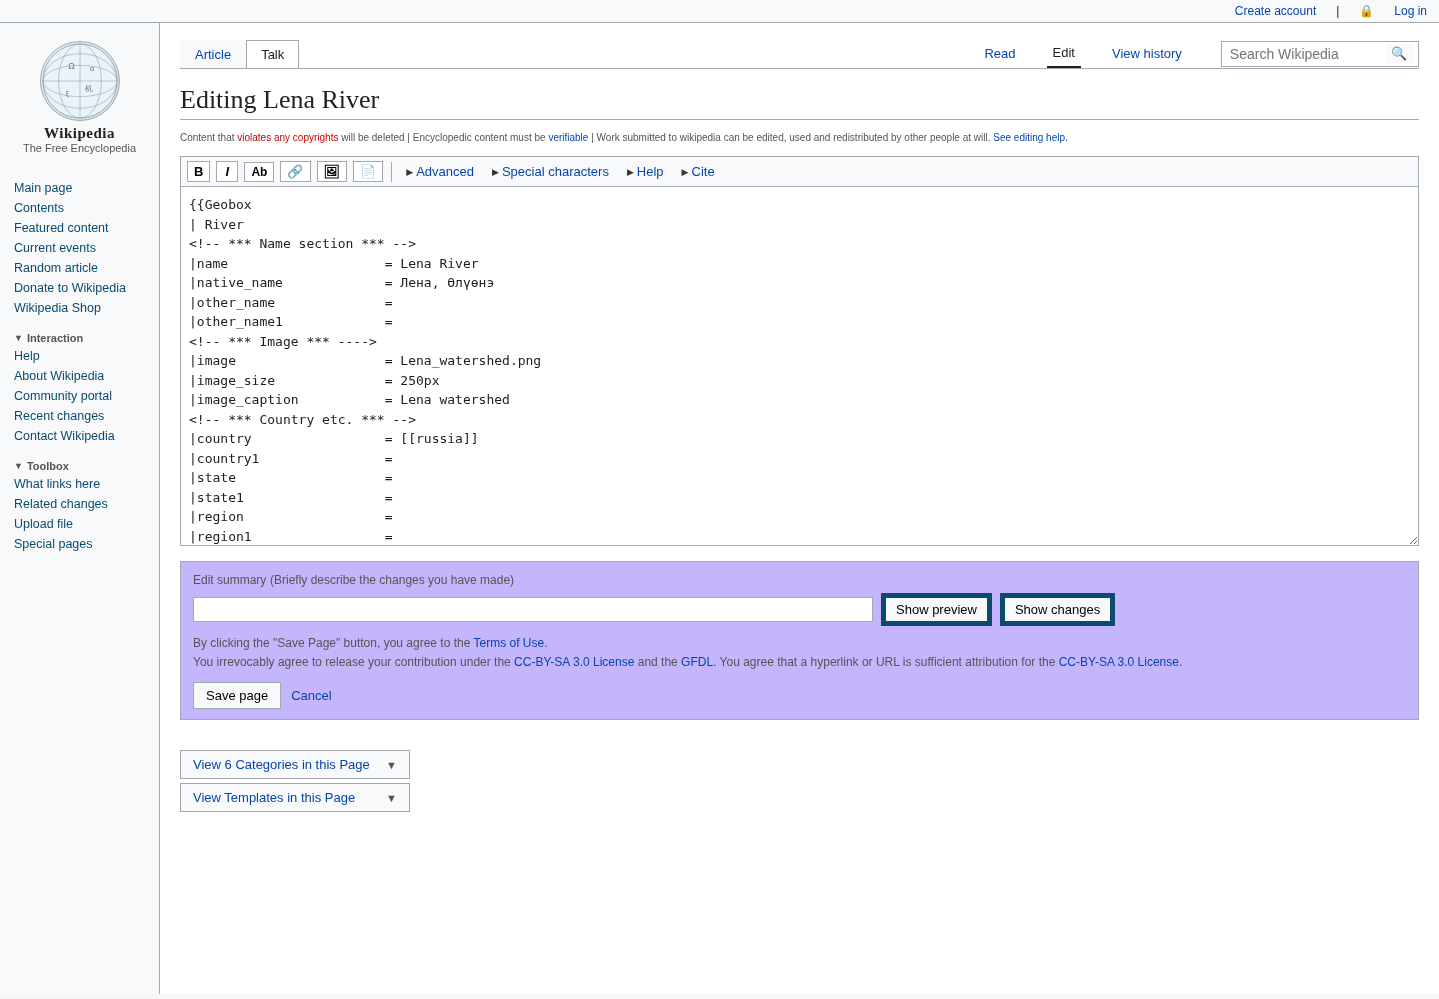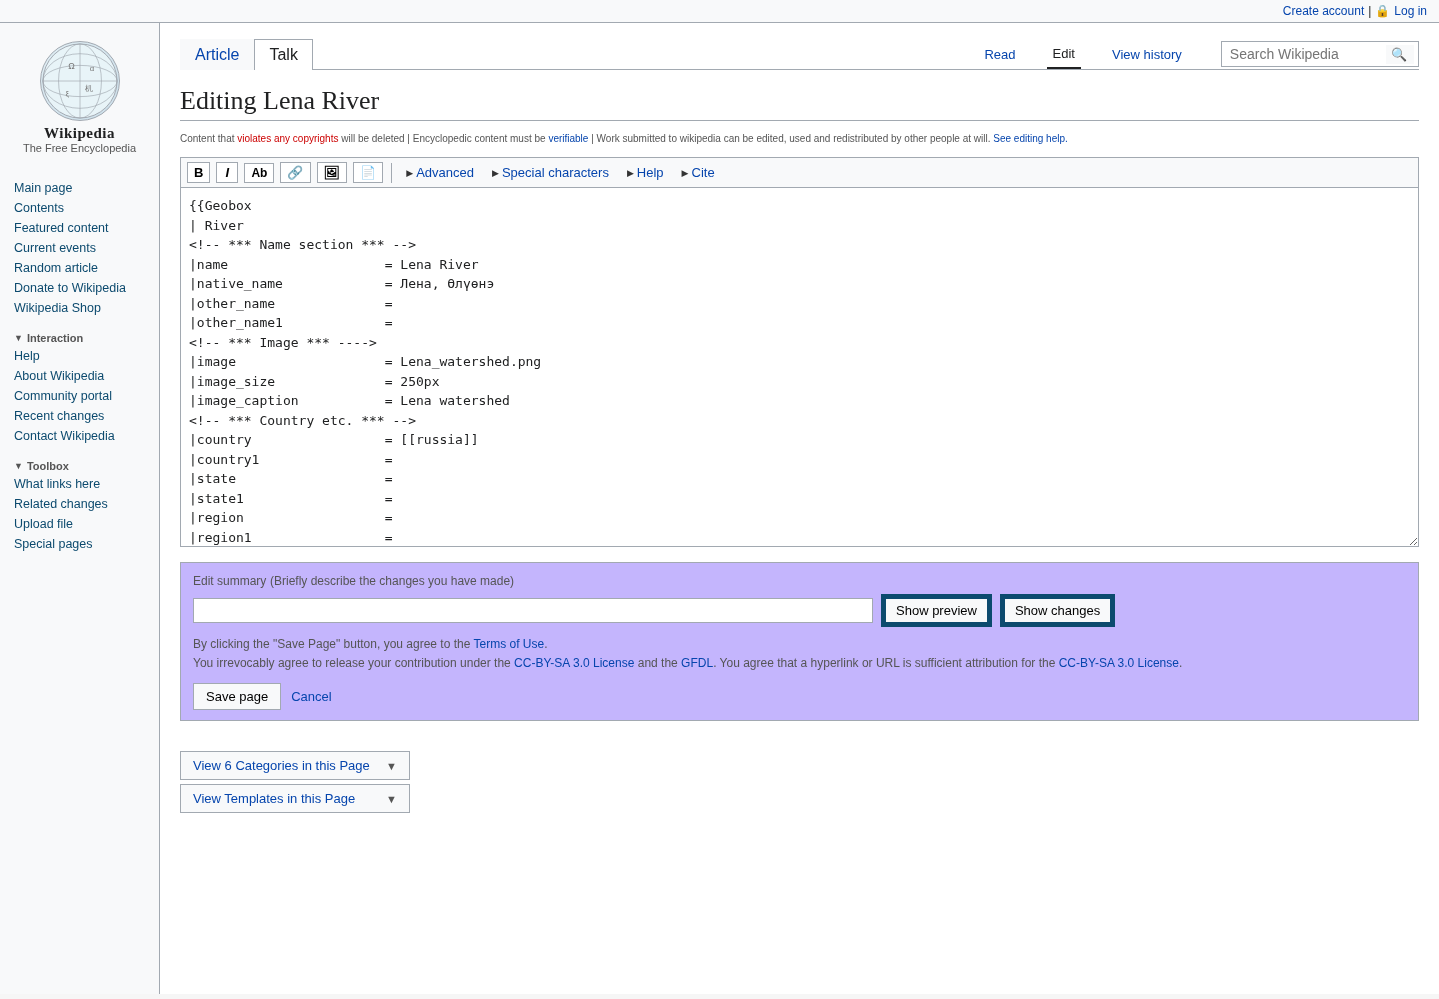--- a/index.html
+++ b/index.html
@@ -7,21 +7,21 @@
 
     
     #top-bar {
       display: flex;
       justify-content: flex-end;
       align-items: center;
       padding: 4px 12px;
       background: #f8f9fa;
       border-bottom: 1px solid #a2a9b1;
       font-size: 12px;
-      gap: 4px;
+      gap: 20px;
     }
     #top-bar a { color: #0645ad; text-decoration: none; cursor: pointer; }
 
     
     #layout { display: flex; min-height: calc(100vh - 28px); }
 
     
     #sidebar {
       width: 160px;
       min-width: 160px;
@@ -86,21 +86,21 @@
     
     #tabs-bar {
       display: flex;
       align-items: center;
       border-bottom: 1px solid #a2a9b1;
       margin-bottom: 16px;
       gap: 0;
     }
     .tab {
       padding: 6px 14px;
-      font-size: 16px;
+      font-size: 13px;
       cursor: pointer;
       border: 1px solid transparent;
       border-bottom: none;
       margin-bottom: -1px;
       color: #0645ad;
       text-decoration: none;
       background: #f8f9fa;
     }
     .tab.active {
       background: #fff;

